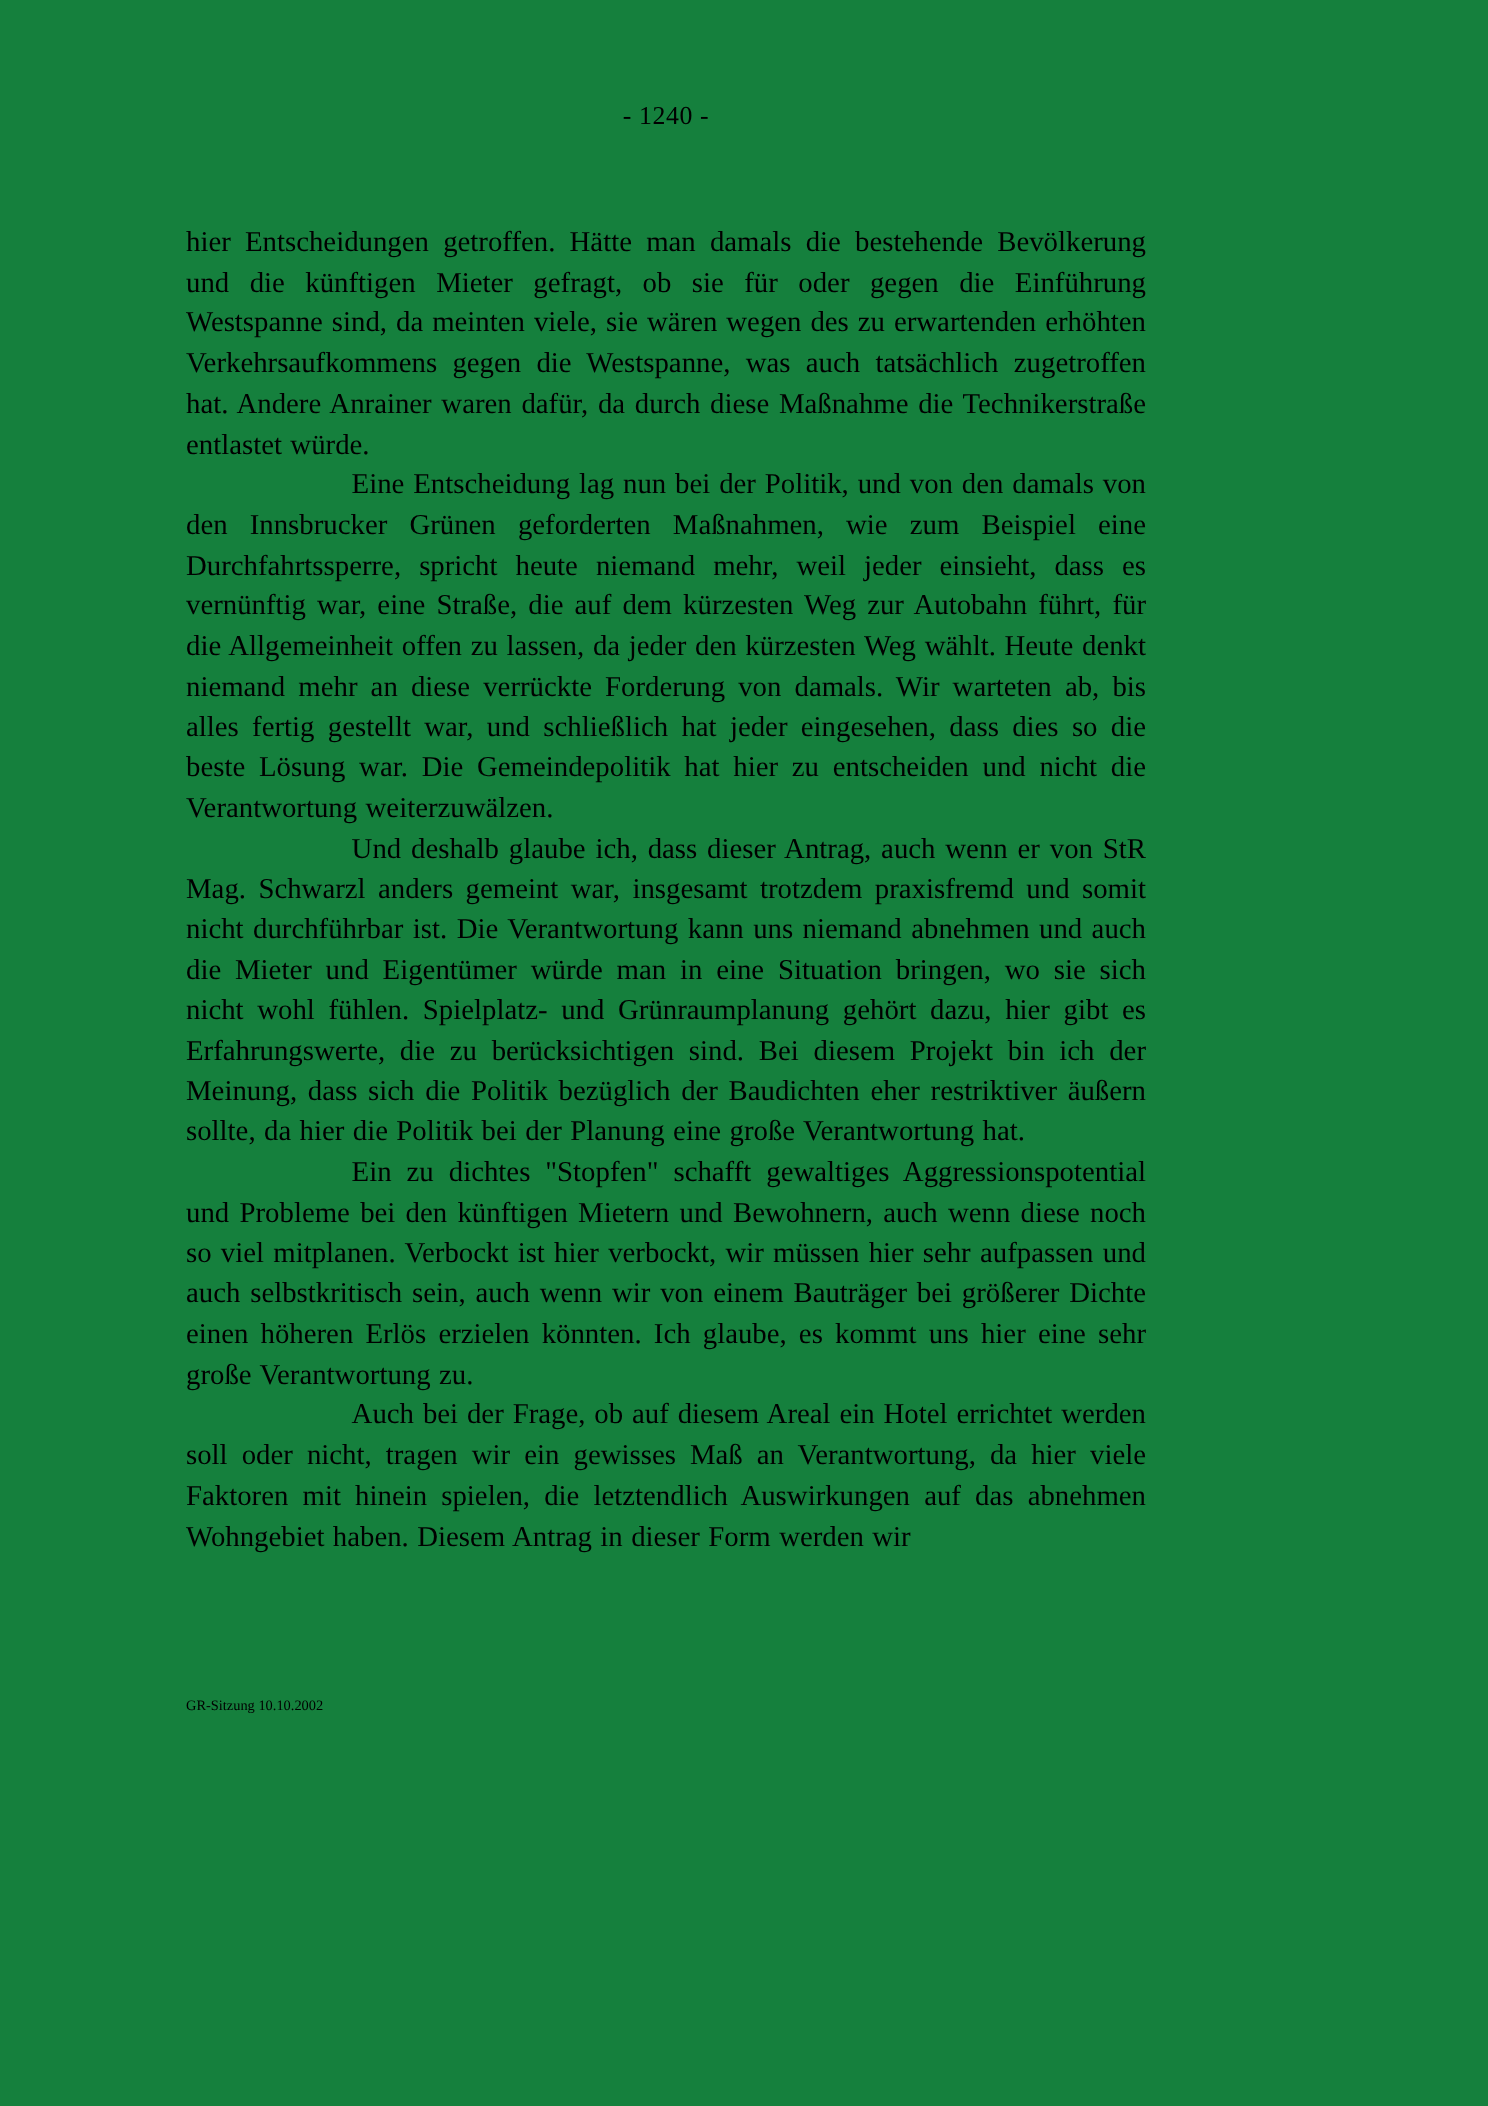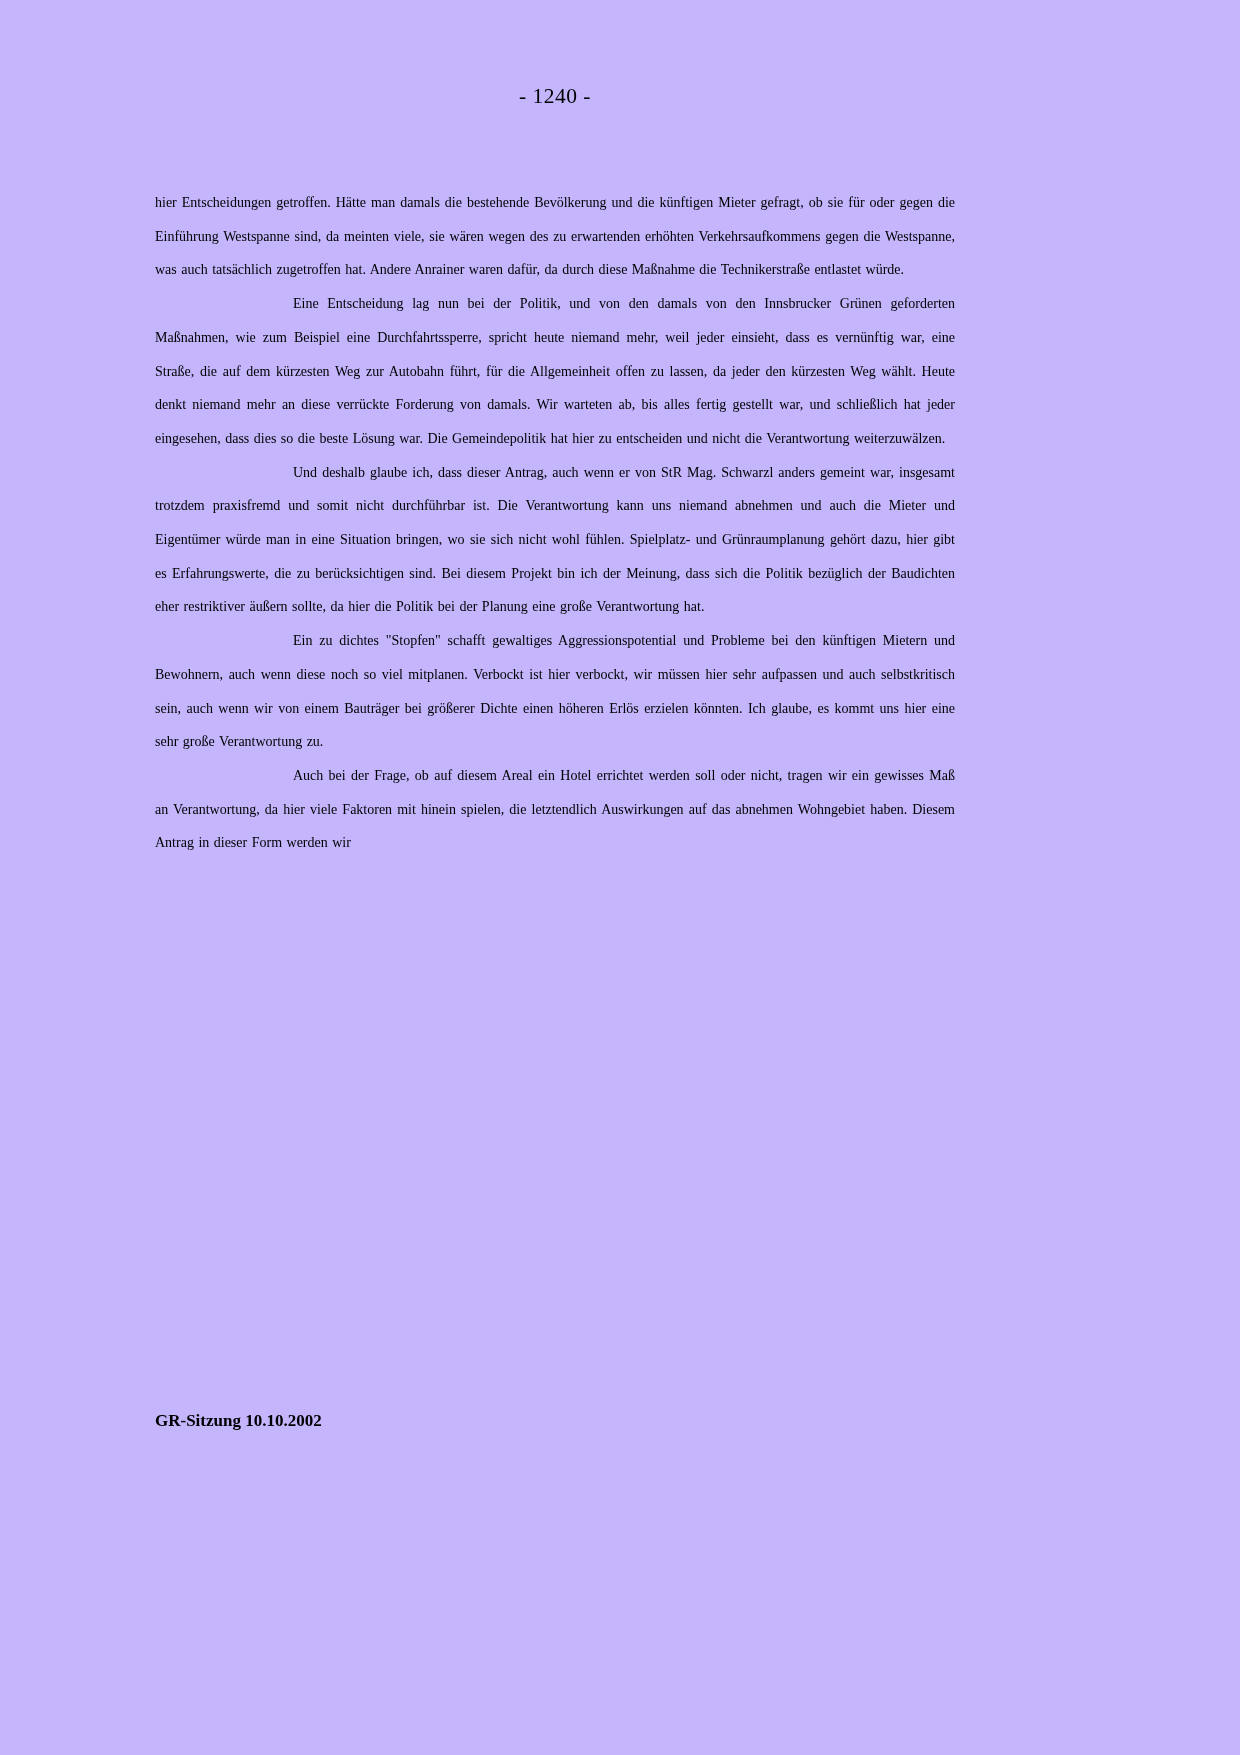--- a/index.html
+++ b/index.html
@@ -10,58 +10,57 @@
     body {
       width: 1240px;
       height: 1755px;
       font-family: "Liberation Serif", "DejaVu Serif", serif;
       color: #000000;
     }
     .page {
       position: relative;
       width: 1240px;
       height: 1755px;
-      background: #c4b5fd;
+      background: #15803d;
       overflow: hidden;
     }
     .page-number {
       position: absolute;
       top: 84px;
       left: 155px;
       width: 800px;
       text-align: center;
       font-size: 21.5px;
       letter-spacing: 0.5px;
     }
     .body-text {
       position: absolute;
       top: 186px;
       left: 155px;
       width: 800px;
-      font-size: 14px;
+      font-size: 24px;
       line-height: 33.7px;
       text-align: justify;
       hyphens: auto;
       -webkit-hyphens: auto;
       word-spacing: 1px;
     }
     .body-text p {
       margin: 0;
       padding: 0;
     }
     .body-text p.indent {
       text-indent: 138px;
     }
     .footer {
       position: absolute;
       top: 1410px;
       left: 155px;
-      font-size: 17px;
+      font-size: 12px;
       line-height: 22px;
-      font-weight: bold;
     }
   </style>
 </head>
 <body>
 
 <div class="page">
 
   <div class="page-number">- 1240 -</div>
 
   <div class="body-text">

